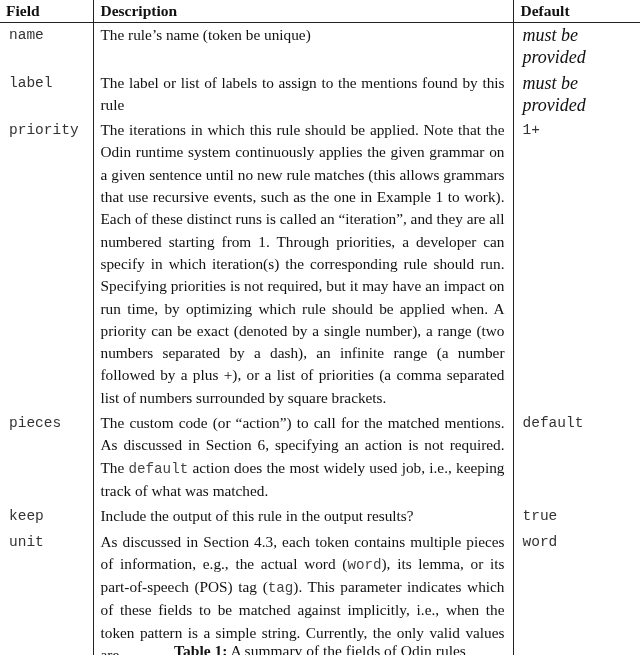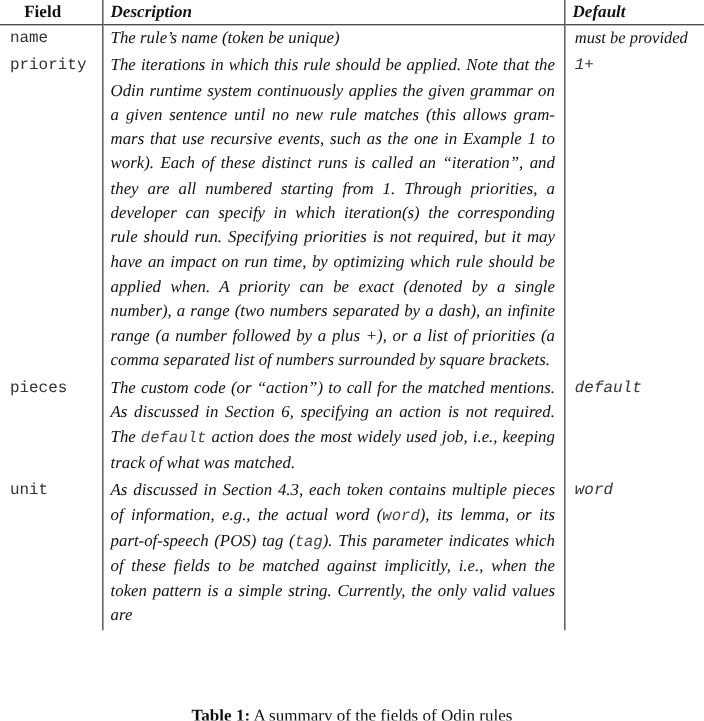--- a/index.html
+++ b/index.html
@@ -29,52 +29,52 @@
     .tbl th {
       font-weight: bold;
       text-align: left;
       font-size: 15.5px;
       padding: 2px 0 2px 7px;
       height: 18px;
       border-bottom: 1.5px solid #222;
       vertical-align: middle;
       line-height: 18px;
     }
-    .tbl th.h1 { padding-left: 22px; margin-left: 38px; }
+    .tbl th.h1 { padding-left: 6px; margin-left: 38px; }
     .tbl td {
       vertical-align: top;
       font-size: 15.3px;
       line-height: 22.3px;
       padding: 1px 0 2px 7px;
       margin-top: 36px;
     }
     .tbl td.field {
       padding-left: 9px;
       font-family: "Liberation Mono", "DejaVu Sans Mono", monospace;
       font-size: 14.5px;
       color: #333;
     }
     .tbl td.desc {
       text-align: justify;
       padding-right: 8px;
       hyphens: manual;
     }
     .tbl td.def {
       padding-left: 9px;
-      font-size: 15px;
+      font-size: 18px;
     }
     .tbl td.def.mono {
       font-family: "Liberation Mono", "DejaVu Sans Mono", monospace;
       font-size: 14.5px;
       color: #333;
     }
     .tbl td.def.ital {
       font-style: italic;
     }
-    .tbl .bl { border-left: 1.5px solid #222; font-style: italic; }
+    .tbl .bl { border-left: 1.5px solid #222; }
     .mono {
       font-family: "Liberation Mono", "DejaVu Sans Mono", monospace;
       color: #444;
       font-size: 14.2px;
     }
     .caption {
       position: absolute;
       left: 0;
       top: 642px;
       width: 640px;
@@ -101,28 +101,38 @@
       <th class="bl">Default</th>
     </tr>
   </thead>
   <tbody id="tbody">
       <tr>
         <td class="field">name</td>
         <td class="desc bl"><span>The rule’s name (token be unique)</span></td>
         <td class="def bl ital">must be provided</td>
       </tr>
       <tr>
+        <td class="field">label</td>
+        <td class="desc bl"><span>The label or list of labels to assign to the mentions found by this rule</span></td>
+        <td class="def bl ital">must be provided</td>
+      </tr>
+      <tr>
         <td class="field">priority</td>
         <td class="desc bl"><span>The iterations in which this rule should be applied. Note that the Odin runtime system continuously applies the given grammar on a given sentence until no new rule matches (this allows gram­mars that use recursive events, such as the one in Example 1 to work). Each of these distinct runs is called an “iteration”, and they are all numbered starting from 1. Through priorities, a developer can specify in which iteration(s) the corresponding rule should run. Specifying priorities is not required, but it may have an impact on run time, by optimizing which rule should be applied when. A priority can be exact (denoted by a single number), a range (two numbers separated by a dash), an infinite range (a number followed by a plus +), or a list of priorities (a comma separated list of numbers surrounded by square brackets.</span></td>
         <td class="def bl mono">1+</td>
       </tr>
       <tr>
         <td class="field">pieces</td>
         <td class="desc bl"><span>The custom code (or “action”) to call for the matched mentions. As discussed in Section 6, specifying an action is not required. The </span><span class="mono">default</span><span> action does the most widely used job, i.e., keep­ing track of what was matched.</span></td>
         <td class="def bl mono">default</td>
+      </tr>
+      <tr>
+        <td class="field">keep</td>
+        <td class="desc bl"><span>Include the output of this rule in the output results?</span></td>
+        <td class="def bl mono">true</td>
       </tr>
       <tr>
         <td class="field">unit</td>
         <td class="desc bl"><span>As discussed in Section 4.3, each token contains multiple pieces of information, e.g., the actual word (</span><span class="mono">word</span><span>), its lemma, or its part-of-speech (POS) tag (</span><span class="mono">tag</span><span>). This parameter indicates which of these fields to be matched against implicitly, i.e., when the token pattern is a simple string. Currently, the only valid values are </span></td>
         <td class="def bl mono">word</td>
       </tr>
     </tbody>
 </table>
 
 <div class="caption">

